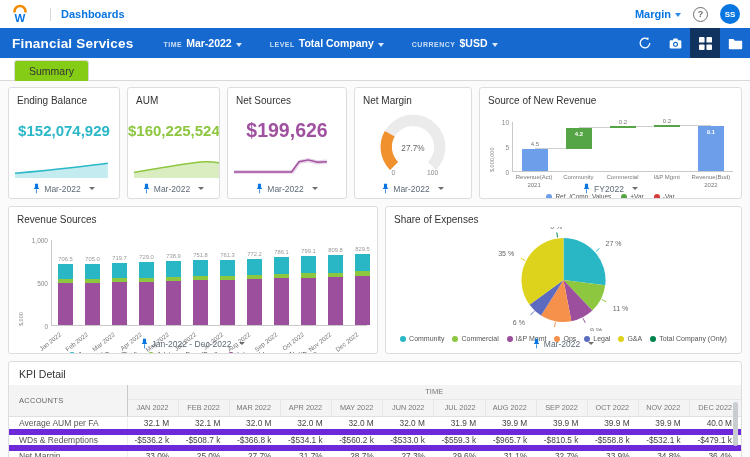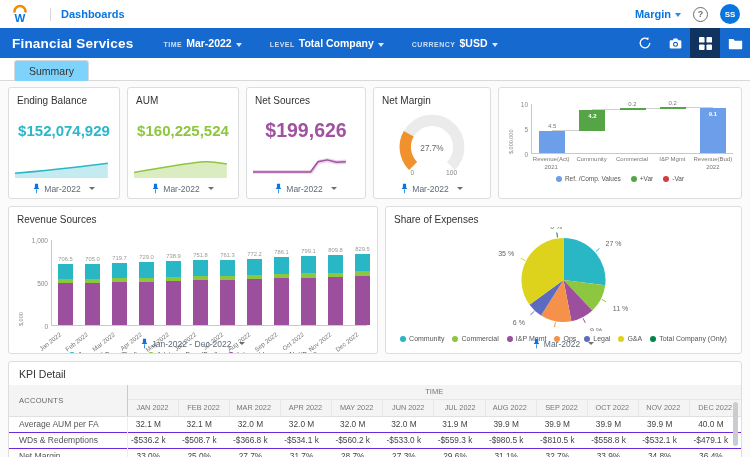--- a/index.html
+++ b/index.html
@@ -27,35 +27,35 @@
   .bluebar-title{font-size:13.5px;font-weight:700;letter-spacing:.2px;margin-right:30px}
   .filter{display:flex;align-items:baseline;margin-right:28px;cursor:pointer}
   .filter-label{font-size:7px;letter-spacing:.5px;color:rgba(255,255,255,.78);margin-right:4px;font-weight:700}
   .filter-value{font-size:10.5px;font-weight:700}
   .bluebar-icons{margin-left:auto;display:flex;align-items:center;height:100%}
   .tool-btn{width:30px;height:30px;display:flex;align-items:center;justify-content:center;cursor:pointer}
   .tool-btn.active{background:#11335f}
 
   
   .tabstrip{height:23px;background:#fff;border-bottom:1px solid #d9d9d9;padding-left:14px;display:flex;align-items:flex-end}
-  .tab{height:21px;padding:0 14px;font-size:10.5px;color:#333;background:#7dd3fc;
+  .tab{height:21px;padding:0 14px;font-size:10.5px;color:#333;background:#84cc16;
     border:1px solid #d9d9d9;border-bottom:none;border-radius:3px 3px 0 0;
     display:flex;align-items:center;position:relative;top:1px;cursor:pointer}
 
   
   .content{background:#fbfbfb;padding:6px 8px 0 8px;height:calc(457px - 81px);overflow:hidden}
   .row1{display:flex;gap:7px;height:112px;margin-bottom:7px}
   .row2{display:flex;gap:7px;height:148px;margin-bottom:7px}
   .card{background:#fff;border:1px solid #dcdddf;border-radius:3px;position:relative;overflow:hidden}
   .card-title{font-size:10px;color:#333;padding:7px 8px 0 8px}
   .card-period{position:absolute;left:0;right:0;bottom:4px;display:flex;align-items:center;
     justify-content:center;gap:4px;font-size:8.5px;color:#5e6a77;cursor:pointer}
   .card-period .caret{border-top-color:#555;border-left-width:3px;border-right-width:3px;border-top-width:3.5px}
 
-  .c-eb{width:112px}.c-aum{width:112px}.c-ni{width:120px}.c-nm{width:118px}.c-wf{flex:1}
+  .c-eb{width:112px}.c-aum{width:93px}.c-ni{width:120px}.c-nm{width:118px}.c-wf{flex:1}
   .big-value{text-align:center;font-weight:700;margin-top:16px}
   .c-eb .big-value,.c-aum .big-value{font-size:15px}
   .c-ni .big-value{font-size:19.5px;margin-top:13px}
   .spark{position:absolute;left:6px;right:6px;bottom:20px;height:26px}
 
   
   .gauge-wrap{display:flex;justify-content:center;margin-top:4px}
   .gauge-val{font-size:8px;fill:#666}
   .gauge-mm{font-size:6.5px;fill:#888}
 
@@ -98,22 +98,22 @@
   .kpi-title{font-size:10.5px;color:#333;padding:6px 10px 5px 10px}
   table{border-collapse:collapse;width:100%;table-layout:fixed}
   col.acc{width:118px}
   th,td{font-weight:400;overflow:hidden;white-space:nowrap}
   .th-time{background:#f4f4f4;font-size:7.5px;color:#777;height:14px;text-align:center;border-bottom:1px solid #e7e7e7}
   .th-accounts{background:#f4f4f4;font-size:7.5px;color:#666;text-align:left;padding-left:10px;
     letter-spacing:.3px;border-right:1px solid #c9c9c9;border-bottom:1px solid #e0e0e0}
   .th-month{background:#f4f4f4;font-size:7.3px;color:#777;height:17px;text-align:right;padding-right:9px;
     border-left:1px solid #e7e7e7;border-bottom:1px solid #e0e0e0}
   td.acc-cell{font-size:8.5px;color:#555;text-align:left;padding-left:10px;border-right:1px solid #ededed}
-  td.val-cell{font-size:8.3px;color:#444;text-align:center;padding-right:9px}
-  tbody tr{height:16px;border-bottom:1px solid #6d28d9}
+  td.val-cell{font-size:8.3px;color:#444;text-align:right;padding-right:9px}
+  tbody tr{height:16px;border-bottom:6px solid #6d28d9}
   .tbl-scroll{position:absolute;right:3px;top:40px;width:5px;height:44px;background:#c9cdd1;border-radius:3px}
 </style>
 </head>
 <body>
 
 <header class="topbar">
   <svg class="logo" viewBox="0 0 20 20">
     <path d="M4.5,7.5 A5.5,5.5 0 0 1 15.5,7.5" fill="none" stroke="#f38b00" stroke-width="2.6" stroke-linecap="round"></path>
     <text x="10" y="17.5" text-anchor="middle" font-size="11.5" font-weight="bold" fill="#0875e1" font-family="Liberation Sans, sans-serif">W</text>
   </svg>
@@ -247,20 +247,21 @@
         <svg width="7" height="11" viewBox="0 0 8 12">
             <path fill="#0875e1" d="M2.2,0.5 h3.6 v4 l1.4,2.2 H0.8 l1.4,-2.2 z"></path>
             <rect x="3.55" y="7" width="0.9" height="4.5" fill="#0875e1"></rect>
           </svg>
         <span>Mar-2022</span>
           <span class="caret"></span>
       </div>
     </div>
 
     <div class="card c-wf">
+      <div class="card-title">Source of New Revenue</div>
       <div class="wf-wrap">
         <div class="ylab-rot">$,000,000</div>
         <div class="wf-yaxis" id="wf-yaxis">
             <div class="wf-tick" style="bottom: 46px;">10</div>
             <div class="wf-tick" style="bottom: 21px;">5</div>
             <div class="wf-tick" style="bottom: -4px;">0</div>
           </div>
         <div class="wf-plot" id="wf-plot">
             <div class="wf-col">
               <div class="wf-bar" style="background: rgb(109, 158, 234); height: 22.5px; bottom: 0px;"></div>
@@ -305,20 +306,28 @@
           <div class="wf-xlab">
             <div>Revenue(Bud)</div>
             <div>2022</div>
           </div>
         </div>
       <div class="legend" id="wf-legend">
           <span class="legend-item"><span class="dot" style="background: rgb(109, 158, 234);"></span>Ref. /Comp. Values</span>
           <span class="legend-item"><span class="dot" style="background: rgb(85, 165, 70);"></span>+Var</span>
           <span class="legend-item"><span class="dot" style="background: rgb(214, 60, 60);"></span>-Var</span>
         </div>
+      <div class="card-period">
+        <svg width="7" height="11" viewBox="0 0 8 12">
+            <path fill="#0875e1" d="M2.2,0.5 h3.6 v4 l1.4,2.2 H0.8 l1.4,-2.2 z"></path>
+            <rect x="3.55" y="7" width="0.9" height="4.5" fill="#0875e1"></rect>
+          </svg>
+        <span>FY2022</span>
+          <span class="caret"></span>
+      </div>
     </div>
   </div>
 
   <div class="row2">
     <div class="card c-rs">
       <div class="card-title">Revenue Sources</div>
       <div class="rs-wrap">
         <div class="ylab-rot" style="height:86px">$,000</div>
         <div class="rs-yaxis" id="rs-yaxis">
             <div class="rs-tick" style="bottom: 82px;">1,000</div>
@@ -505,21 +514,21 @@
           </tr>
           <tr>
             <td class="acc-cell">WDs &amp; Redemptions</td>
             <td class="val-cell">-$536.2 k</td>
             <td class="val-cell">-$508.7 k</td>
             <td class="val-cell">-$366.8 k</td>
             <td class="val-cell">-$534.1 k</td>
             <td class="val-cell">-$560.2 k</td>
             <td class="val-cell">-$533.0 k</td>
             <td class="val-cell">-$559.3 k</td>
-            <td class="val-cell">-$980.5 k</td>
+            <td class="val-cell">-$965.7 k</td>
             <td class="val-cell">-$810.5 k</td>
             <td class="val-cell">-$558.8 k</td>
             <td class="val-cell">-$532.1 k</td>
             <td class="val-cell">-$479.1 k</td>
           </tr>
           <tr>
             <td class="acc-cell">Net Margin</td>
             <td class="val-cell">33.0%</td>
             <td class="val-cell">25.0%</td>
             <td class="val-cell">27.7%</td>

